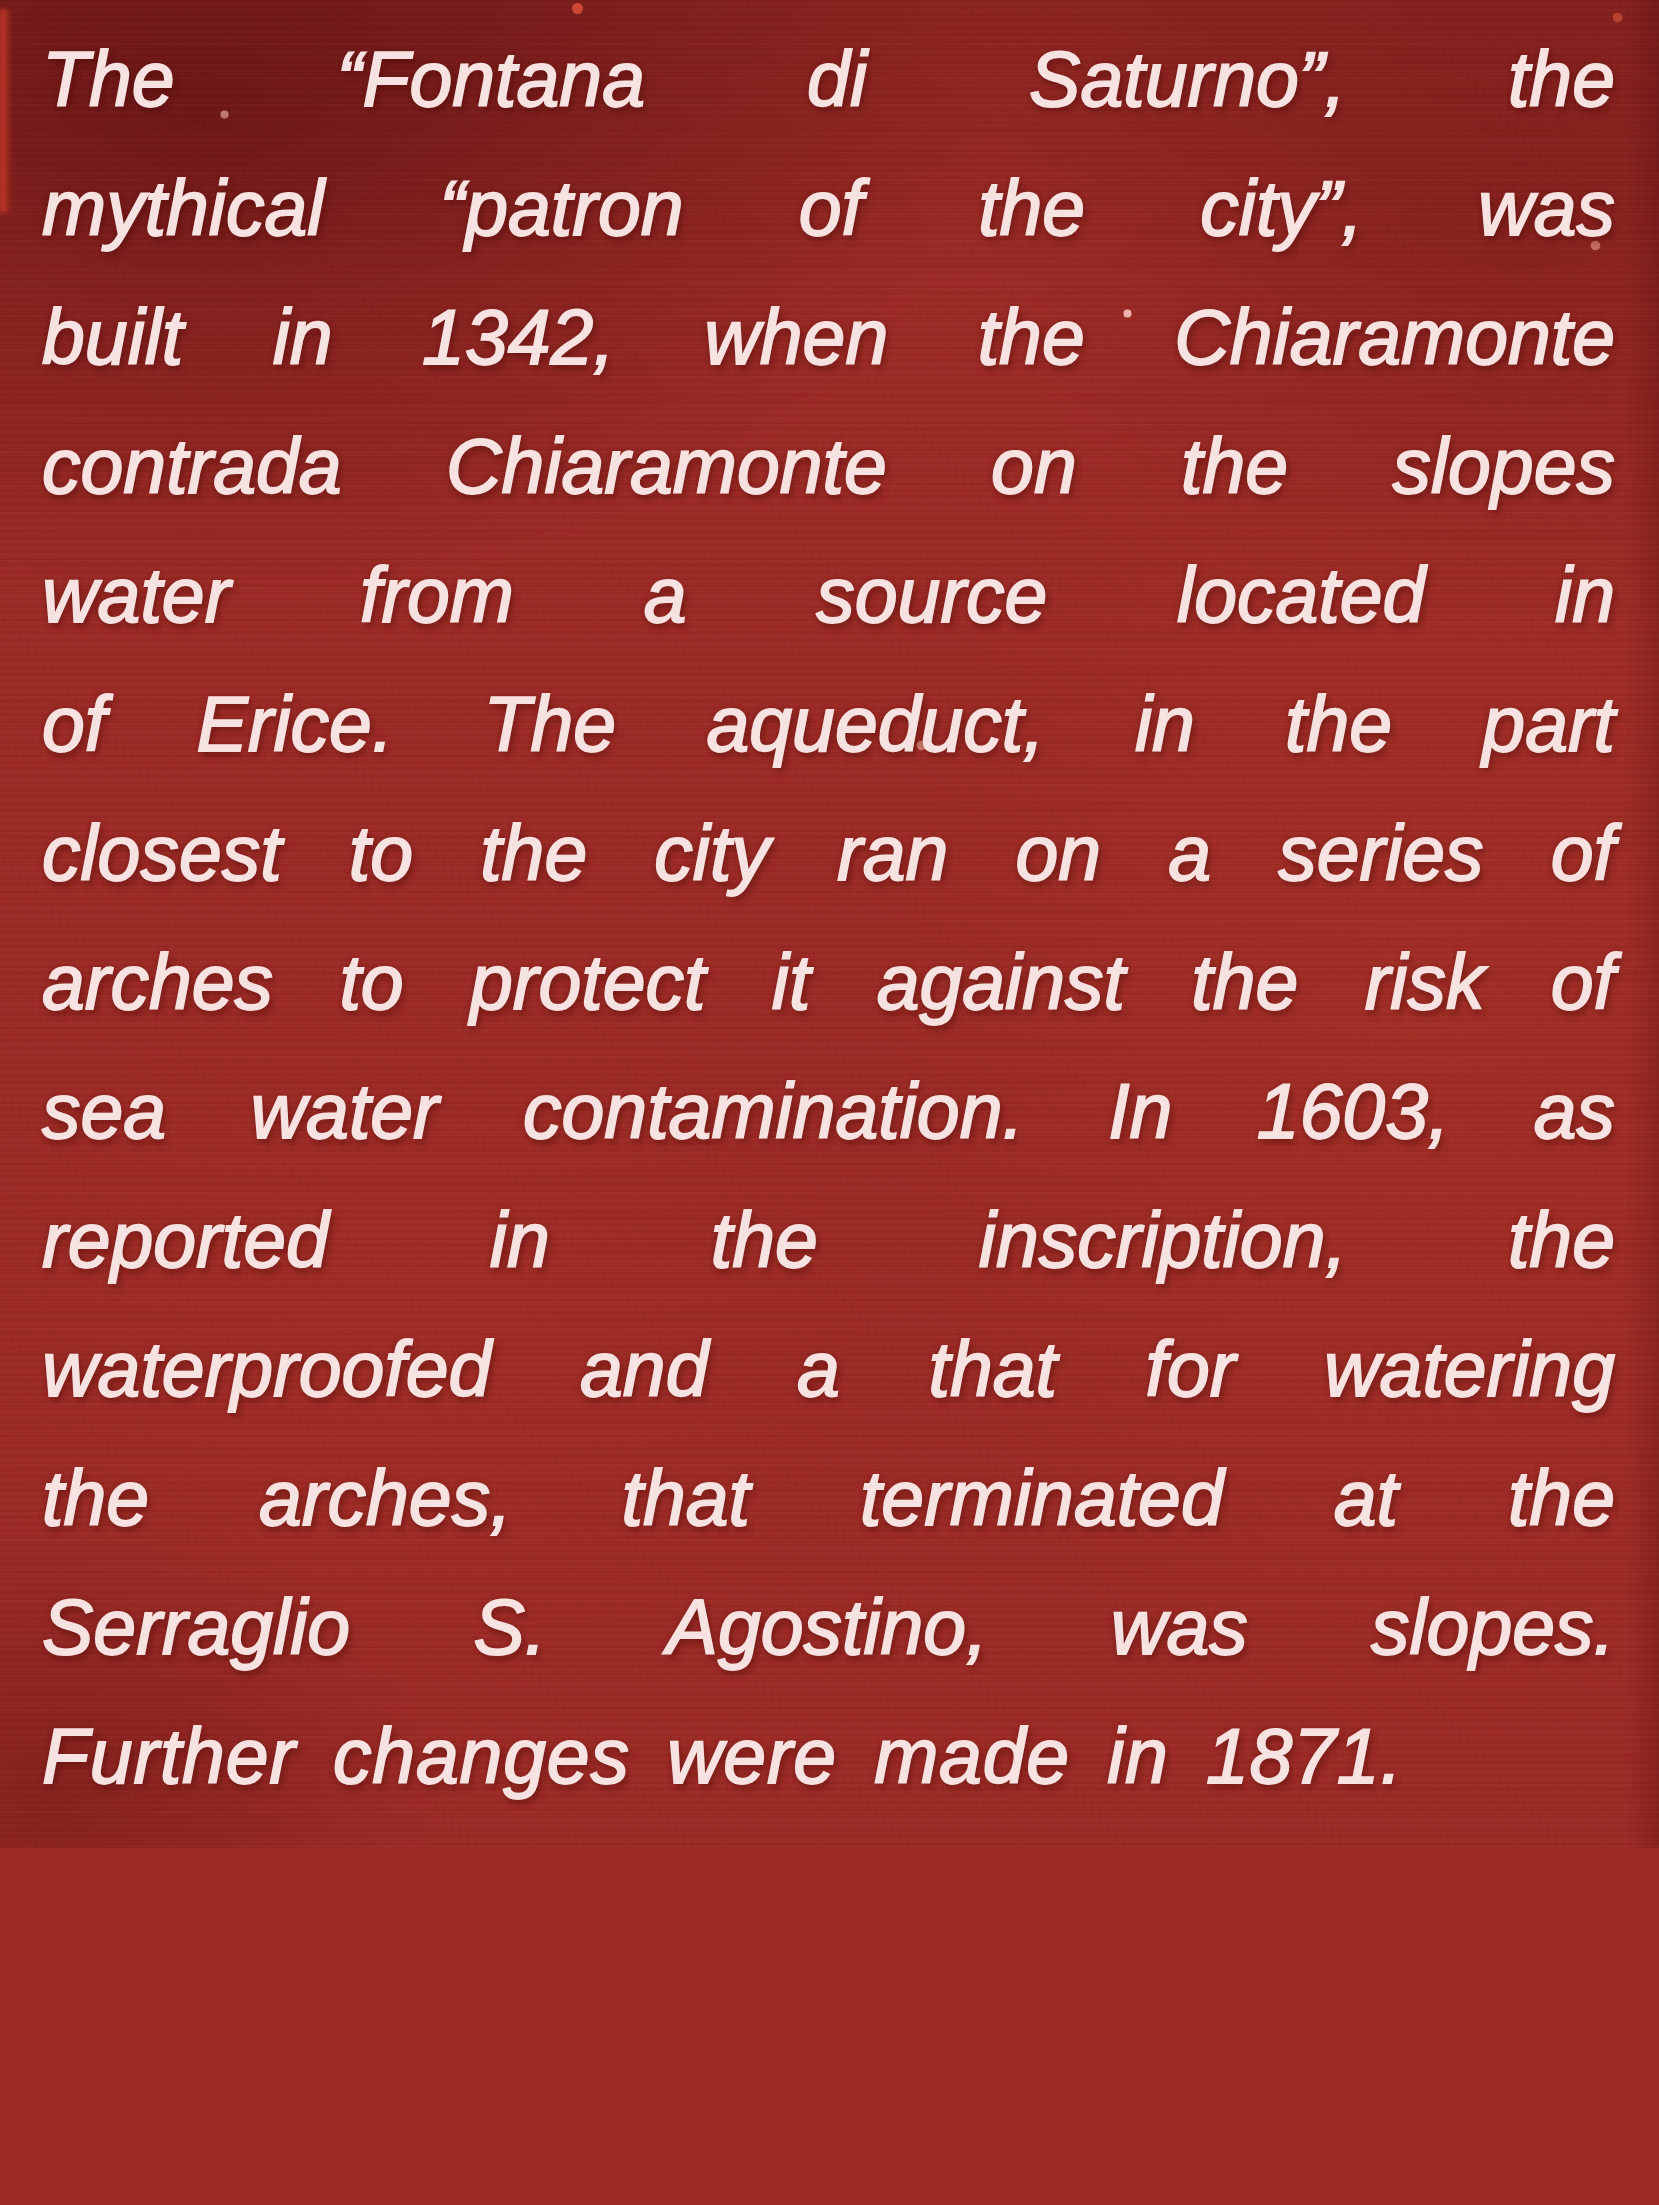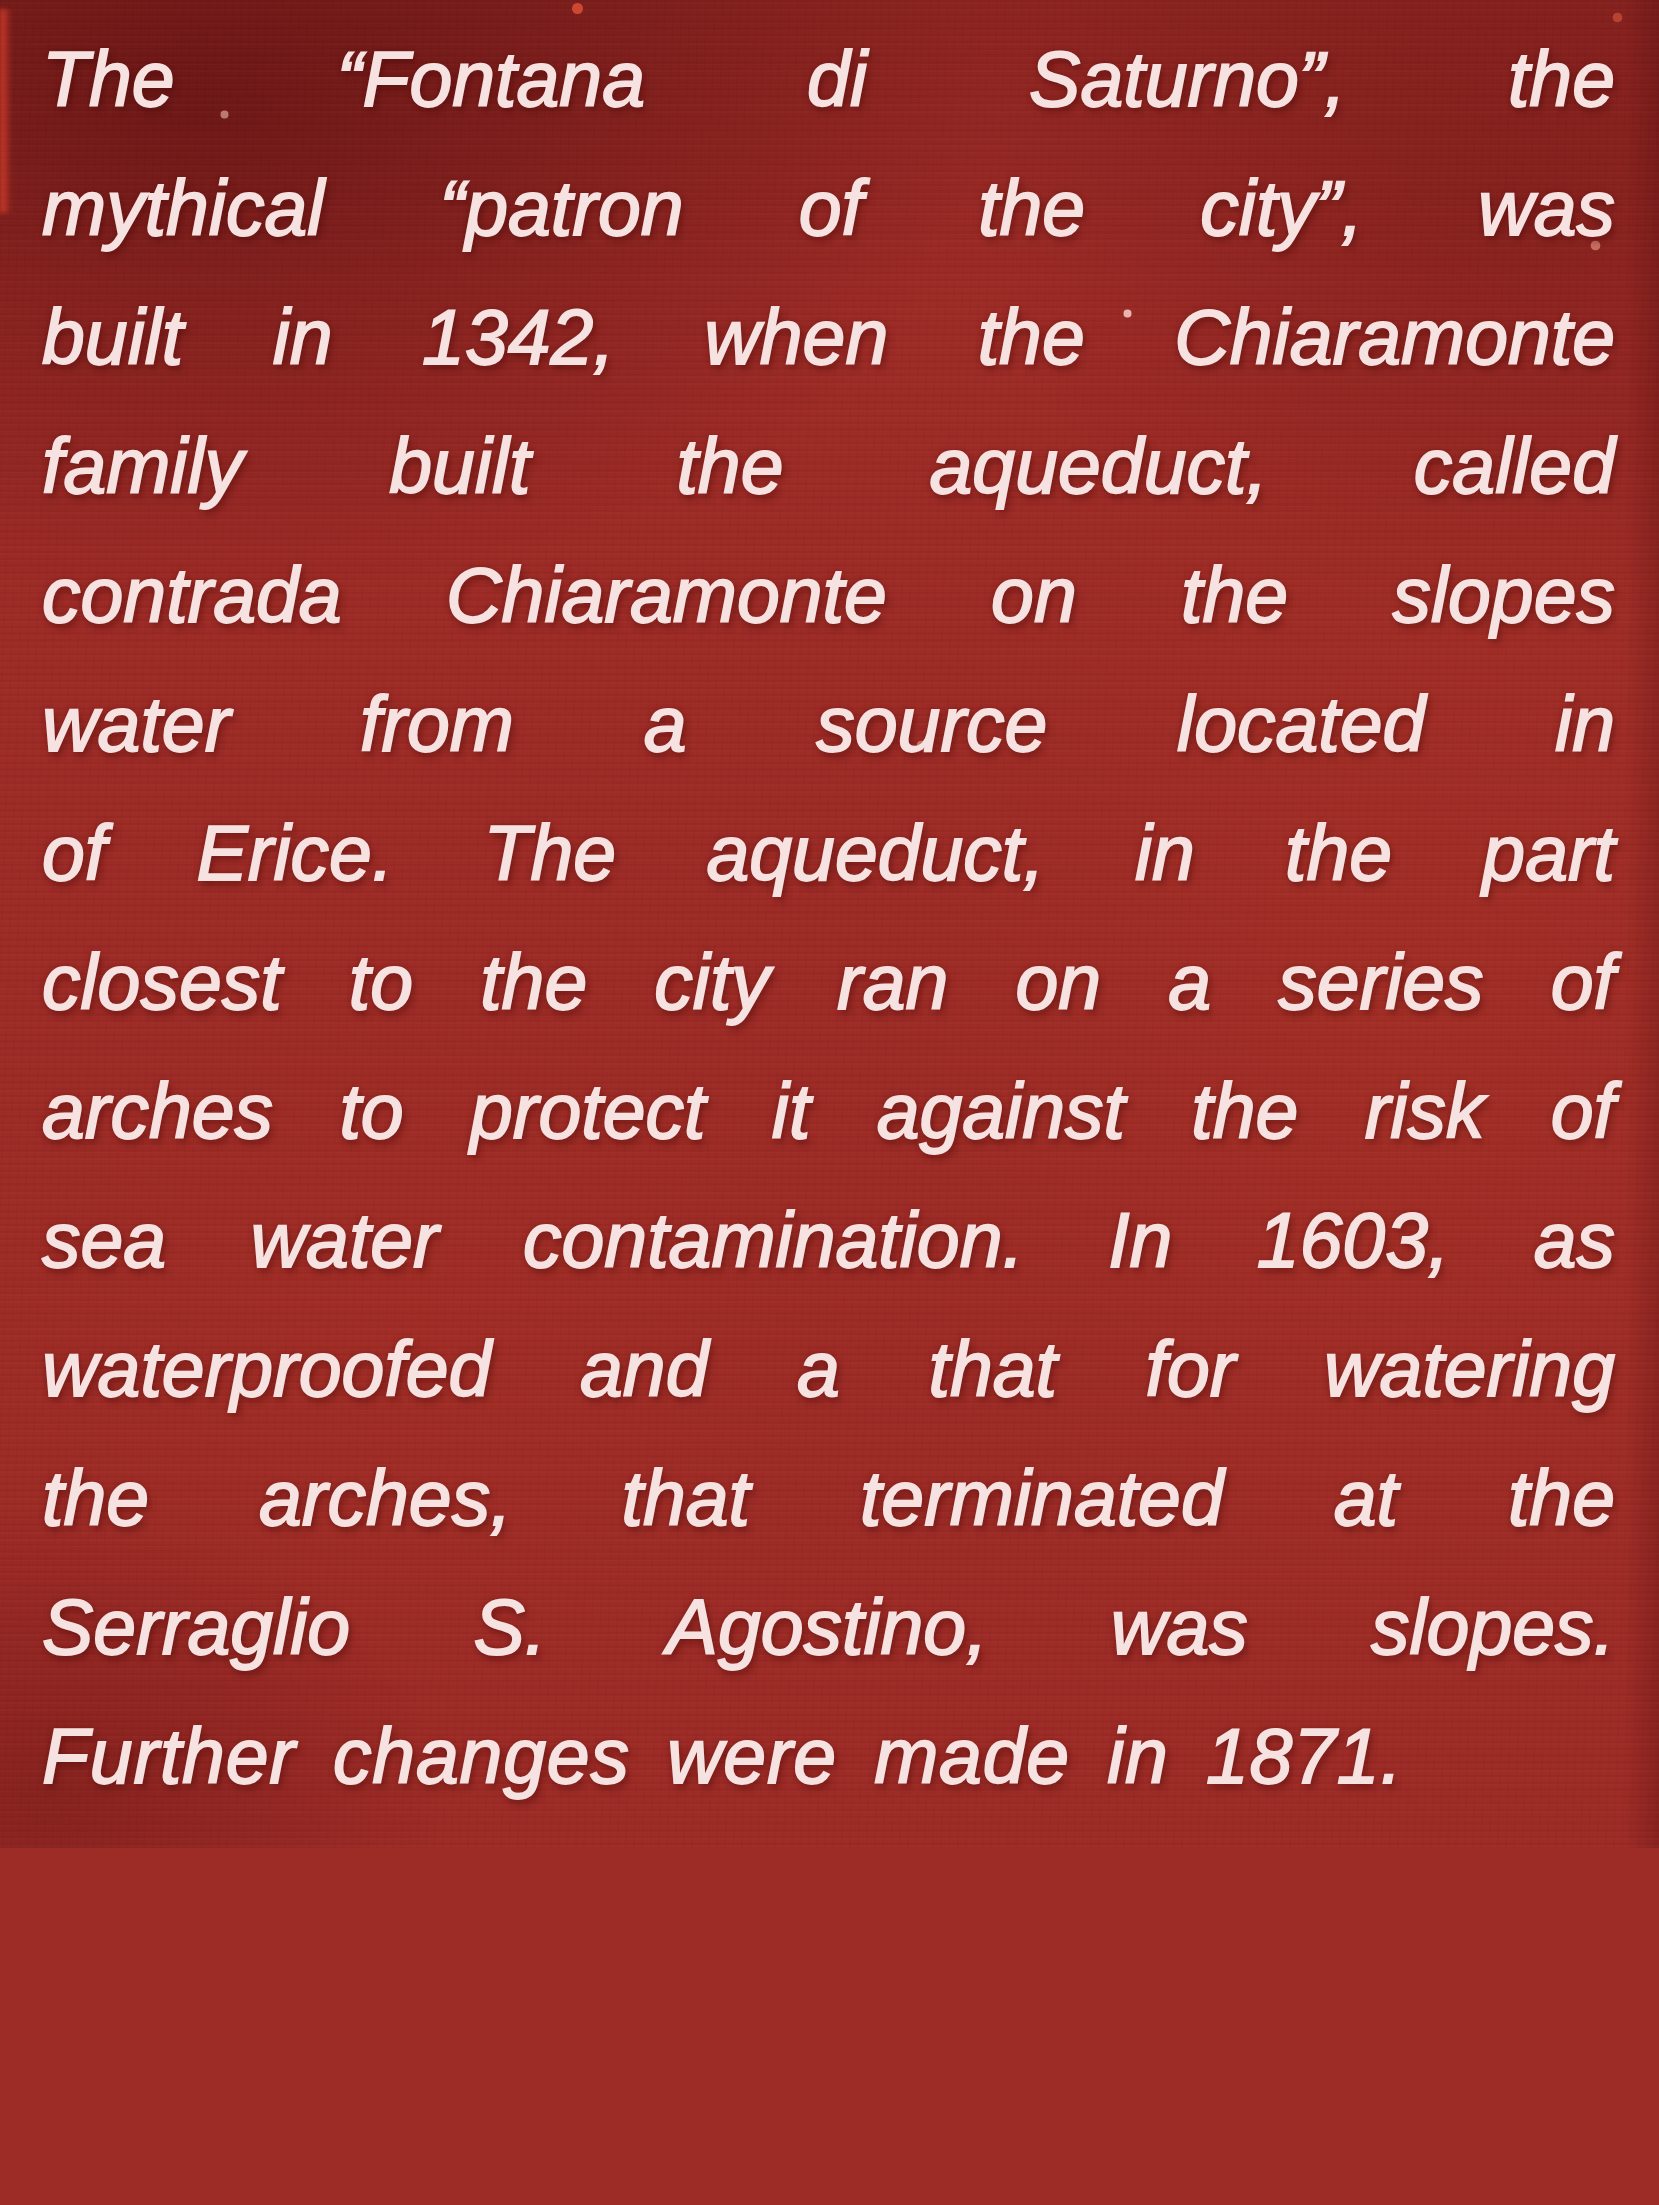--- a/index.html
+++ b/index.html
@@ -101,26 +101,26 @@
 <body>
 
 <div class="sign">
   <div class="edge-streak"></div>
   <div class="speck"></div>
 
   <div class="text-block">
     <div class="line">The “Fontana di Saturno”, the</div>
     <div class="line">mythical “patron of the city”, was</div>
     <div class="line">built in 1342, when the Chiaramonte</div>
-    <div class="line">family built the aqueduct, called</div>
     <div class="line">contrada Chiaramonte on the slopes</div>
     <div class="line">water from a source located in</div>
     <div class="line">of Erice. The aqueduct, in the part</div>
     <div class="line">closest to the city ran on a series of</div>
     <div class="line">arches to protect it against the risk of</div>
     <div class="line">sea water contamination. In 1603, as</div>
+    <div class="line">reported in the inscription, the</div>
     <div class="line">waterproofed and a that for watering</div>
     <div class="line">the arches, that terminated at the</div>
     <div class="line">Serraglio S. Agostino, was slopes.</div>
     <div class="line last">Further changes were made in 1871.</div>
   </div>
 </div>
 
 
 </body></html>

